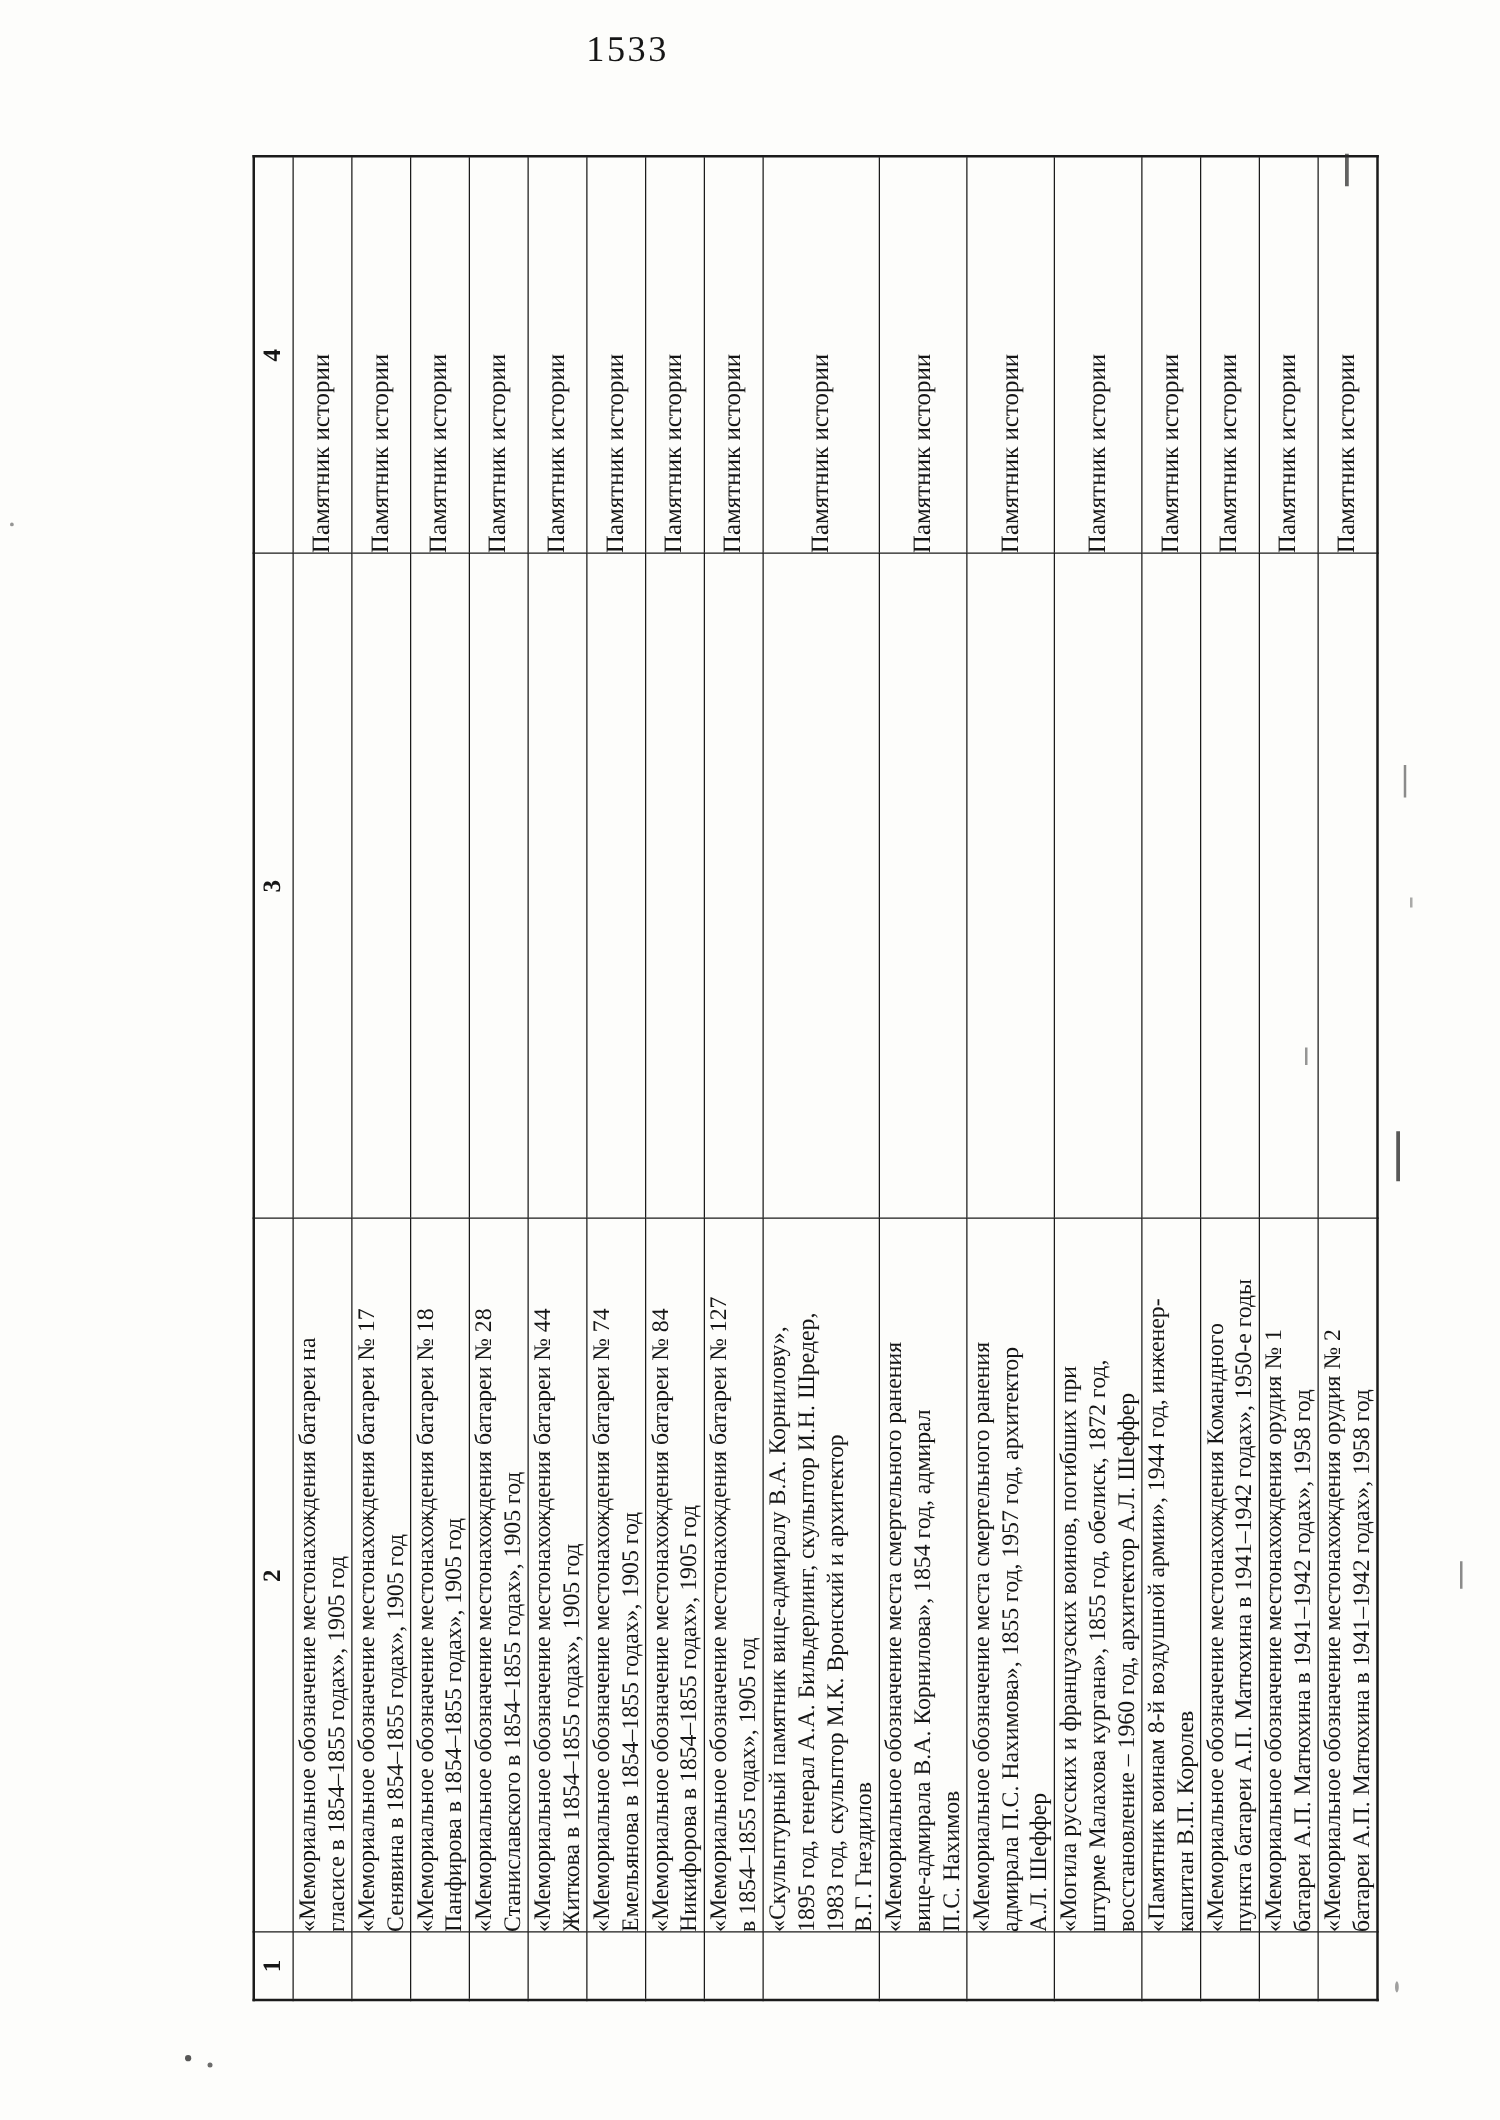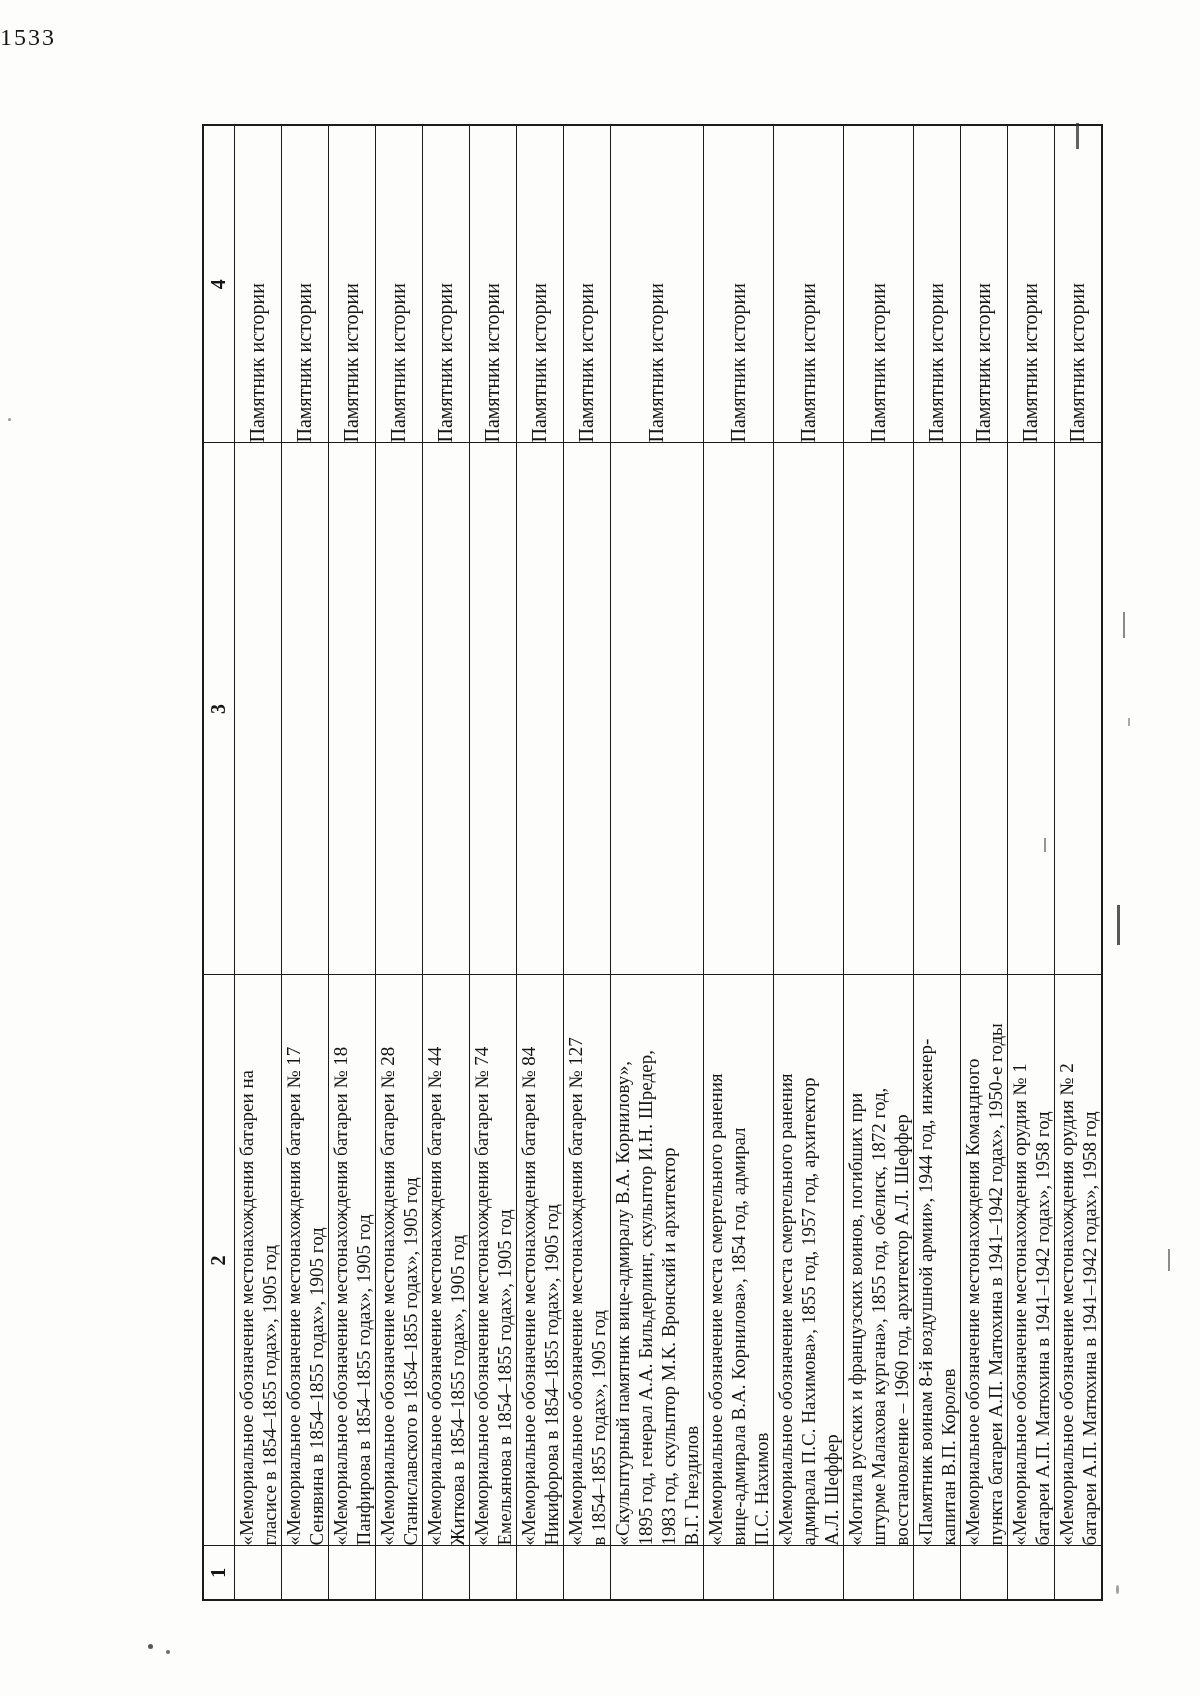--- a/index.html
+++ b/index.html
@@ -6,22 +6,22 @@
   body {
     width:1200px; height:1696px;
     background:#fdfdfb;
     position:relative;
     overflow:hidden;
     font-family:"Liberation Serif", serif;
     color:#161616;
   }
   .page-number {
     position:absolute; top:24px; left:0; width:1004px;
-    text-align:left;
-    font-size:24px; letter-spacing:2px;
+    text-align:center;
+    font-size:29px; letter-spacing:2px;
   }
   
   #table-wrap {
     position:absolute; left:202px; top:122px;
     width:906px; height:1479px;
   }
   #table-rot {
     width:1479px; height:906px;
     transform: translateY(1479px) rotate(-90deg);
     transform-origin: 0 0;

